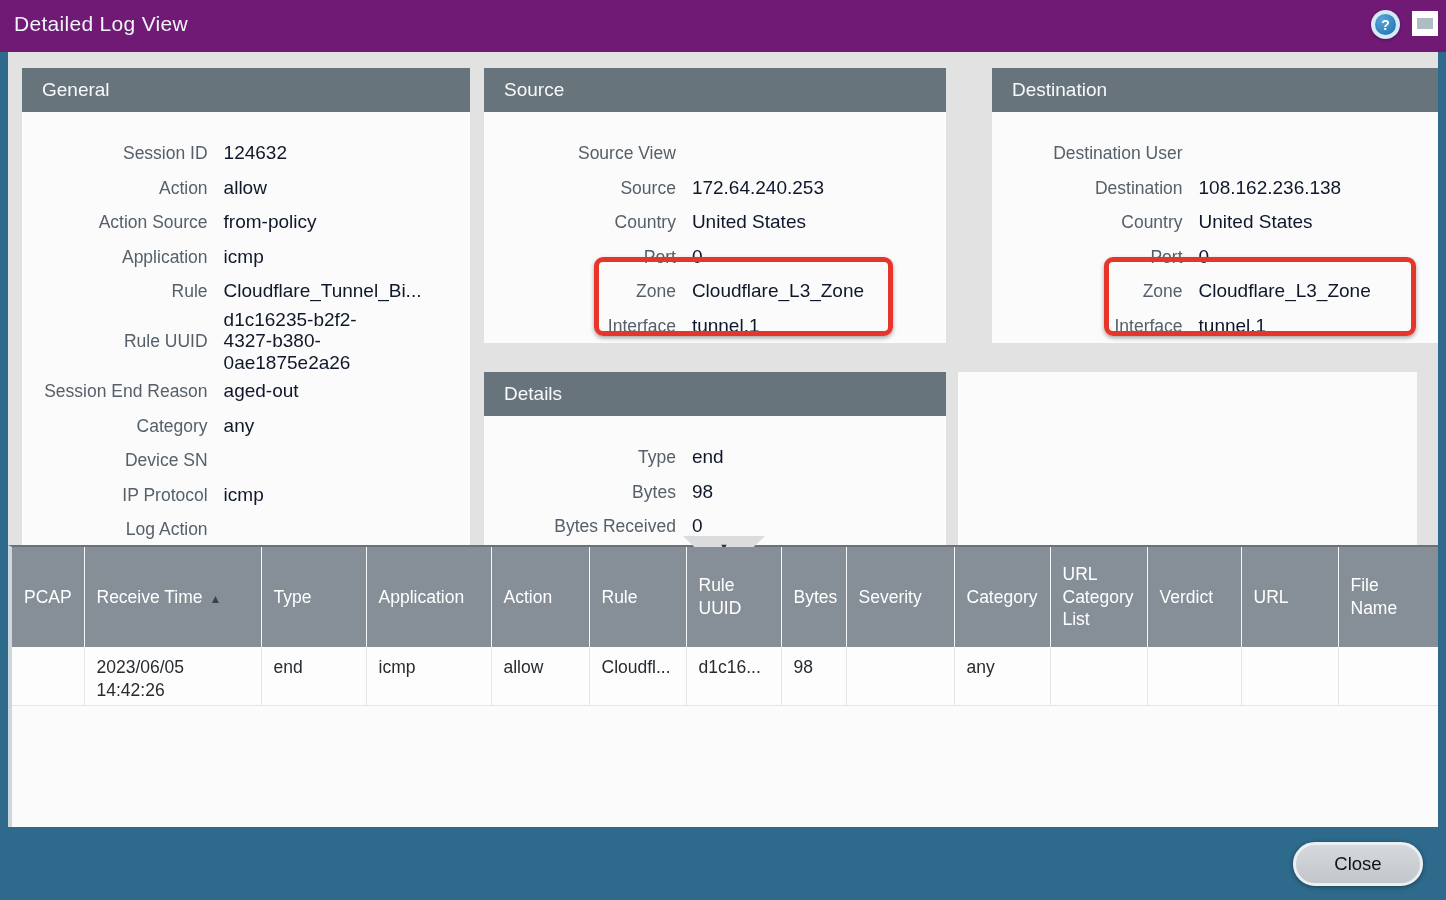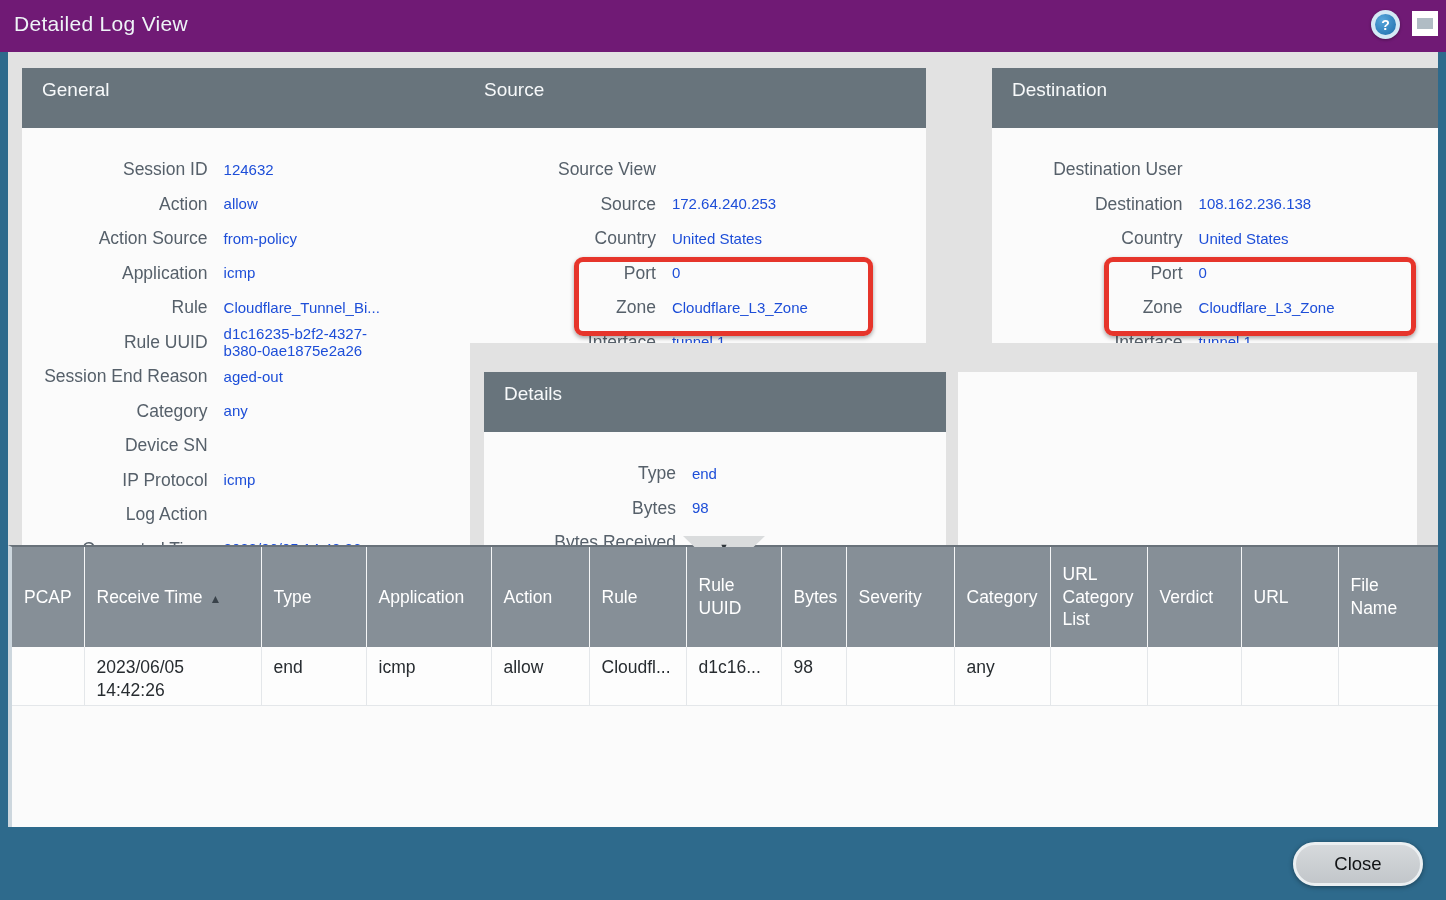--- a/index.html
+++ b/index.html
@@ -15,29 +15,29 @@
                background:#d5e9f6; box-shadow:0 1px 3px rgba(0,0,0,.35); display:flex; align-items:center; justify-content:center; cursor:pointer; }
   .help-inner { width:21px; height:21px; border-radius:50%; background:radial-gradient(circle at 35% 30%, #57a6dc, #1d6dab);
                 color:#fff; font-size:14px; font-weight:bold; display:flex; align-items:center; justify-content:center; }
   .max-icon { position:absolute; left:1412px; top:11px; width:26px; height:25px; border:3px solid #ffffff; background:#ffffff; cursor:pointer; }
   .max-inner { position:absolute; left:2px; right:2px; top:4px; bottom:4px; background:#b0bcc4; }
 
   
   .content { position:absolute; left:8px; top:52px; width:1430px; height:493px; background:#e2e2e2; overflow:hidden; }
 
   .panel { position:absolute; background:#fbfbfb; overflow:hidden; }
-  .panel-header { height:60px; background:#68747c; color:#f7f9fa; font-size:19px; line-height:44px; padding-left:20px; }
+  .panel-header { height:44px; background:#68747c; color:#f7f9fa; font-size:19px; line-height:44px; padding-left:20px; }
   .rows { padding-top:12px;margin-top:12px; }
   .frow { display:flex; align-items:center; min-height:34.5px; }
   .lbl { width:45%; text-align:right; color:#56606a; padding-right:16px; font-size:17.5px; line-height:1.15; }
-  .val { flex:1; color:#1d4ed8; font-size:15px; padding-right:20px; line-height:1.15; }
+  .val { flex:1; color:#0f172a; font-size:19px; padding-right:20px; line-height:1.15; }
   .val-narrow { max-width:178px; word-wrap:break-word; }
 
   .p-general     { left:14px;  top:16px;  width:448px; height:477px; }
-  .p-source      { left:456px; top:16px;  width:462px; height:275px; }
+  .p-source      { left:476px; top:16px;  width:462px; height:275px; }
   .p-details     { left:476px; top:320px; width:462px; height:173px; }
   .p-destination { left:984px; top:16px;  width:459px; height:275px; }
   .p-blank       { left:950px; top:320px; width:459px; height:173px; }
 
   .hl-box { position:absolute; border:5px solid #e6352b; border-radius:9px;
             box-shadow:0 2px 4px rgba(0,0,0,.35); pointer-events:none; }
   .hl-source      { left:110px; top:189px; width:299px; height:79px; }
   .hl-destination { left:112px; top:189px; width:312px; height:79px; }
 
   

